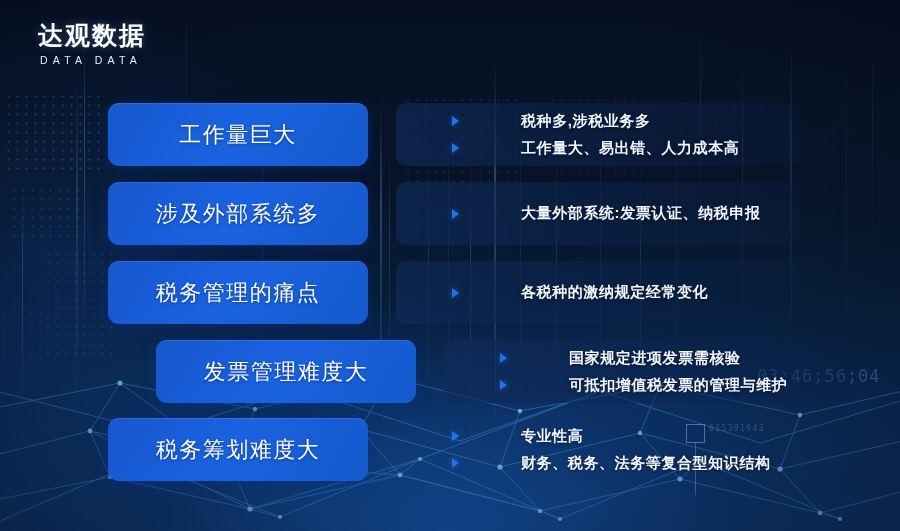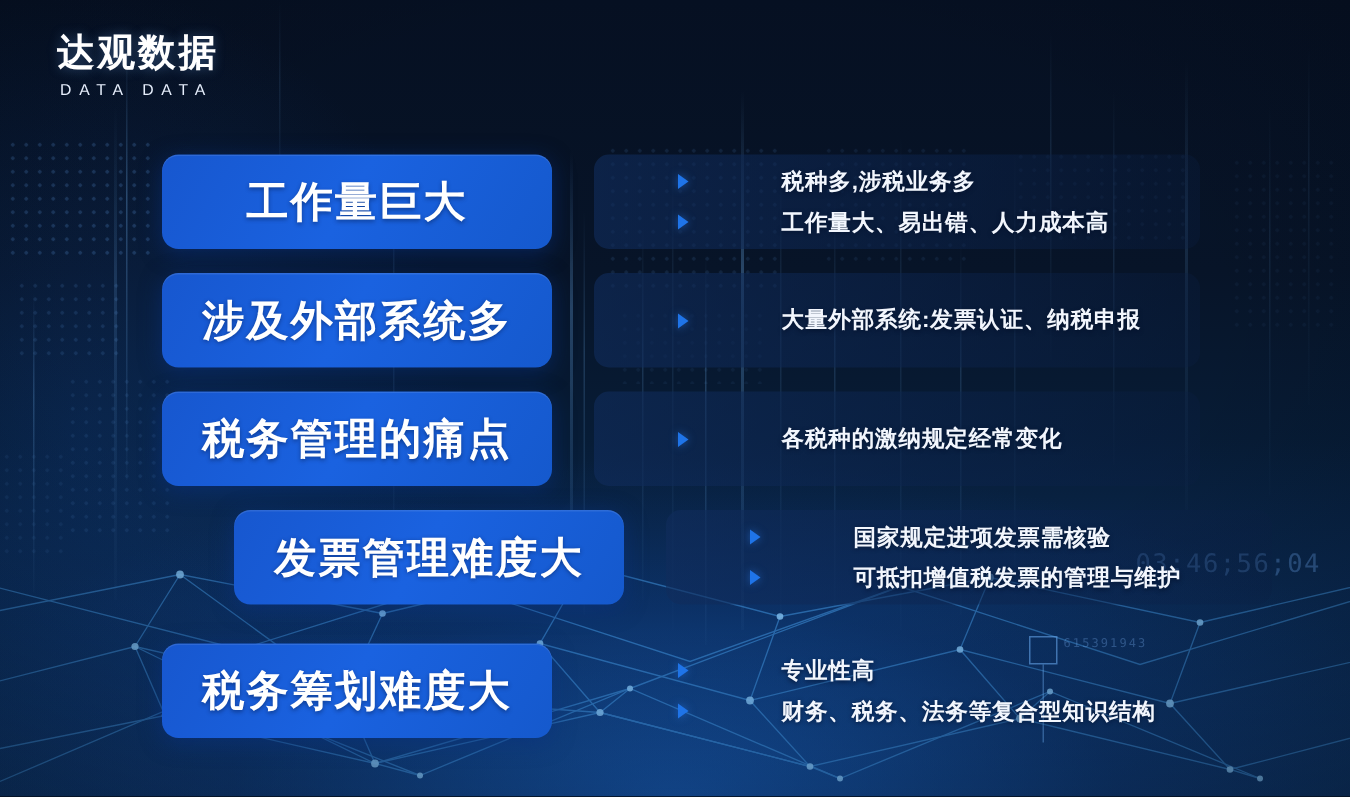--- a/index.html
+++ b/index.html
@@ -97,21 +97,21 @@
 
   .chip {
     position:absolute; left:108px; top:0;
     width:260px; height:63px;
     border-radius:11px;
     background:linear-gradient(120deg,#1757cf 0%,#1a62e0 48%,#1559cd 100%);
     box-shadow:0 3px 14px rgba(10,50,130,0.55), inset 0 1px 0 rgba(255,255,255,0.10);
     display:flex; align-items:center; justify-content:center;
   }
   .chip-label {
-    color:#ffffff; font-size:28px; font-weight:bold; letter-spacing:1.5px;
+    color:#ffffff; font-size:22px; font-weight:normal; letter-spacing:1.5px;
     text-shadow:0 1px 3px rgba(0,20,60,0.45);
   }
 
   .panel {
     position:absolute; left:396px; top:0;
     width:404px; height:63px;
     border-radius:10px;
     background:linear-gradient(90deg, rgba(16,44,92,0.62) 0%, rgba(12,36,78,0.50) 55%, rgba(10,30,66,0.30) 100%);
     display:flex; flex-direction:column; justify-content:center;
     padding-left:56px;
@@ -315,21 +315,21 @@
           <span class="tri"></span>
           <span class="btext">国家规定进项发票需核验</span>
         </div>
         <div class="bullet-line">
           <span class="tri"></span>
           <span class="btext">可抵扣增值税发票的管理与维护</span>
         </div>
       </div>
     </div>
 
-    <div class="row" style="top:429px;padding-left:23px;">
+    <div class="row" style="top:418px;padding-left:23px;">
       <div class="chip">
         <span class="chip-label">税务筹划难度大</span>
       </div>
       <div class="panel" style="background:none;">
         <div class="bullet-line">
           <span class="tri"></span>
           <span class="btext">专业性高</span>
         </div>
         <div class="bullet-line">
           <span class="tri"></span>

